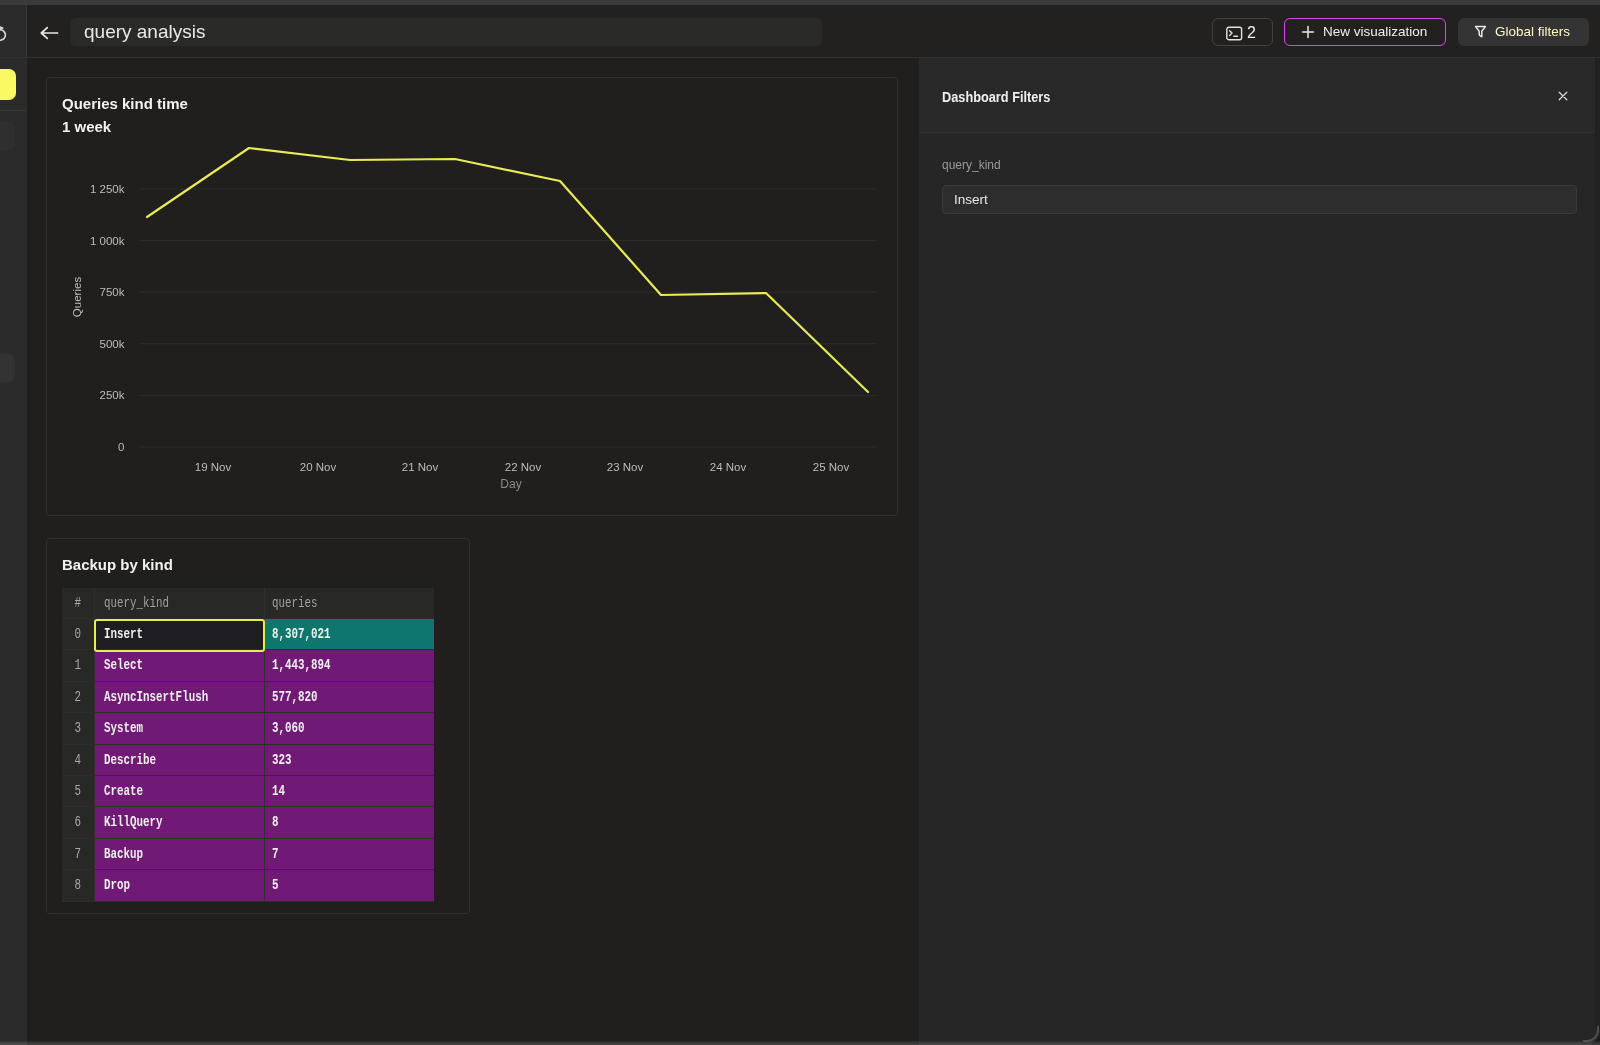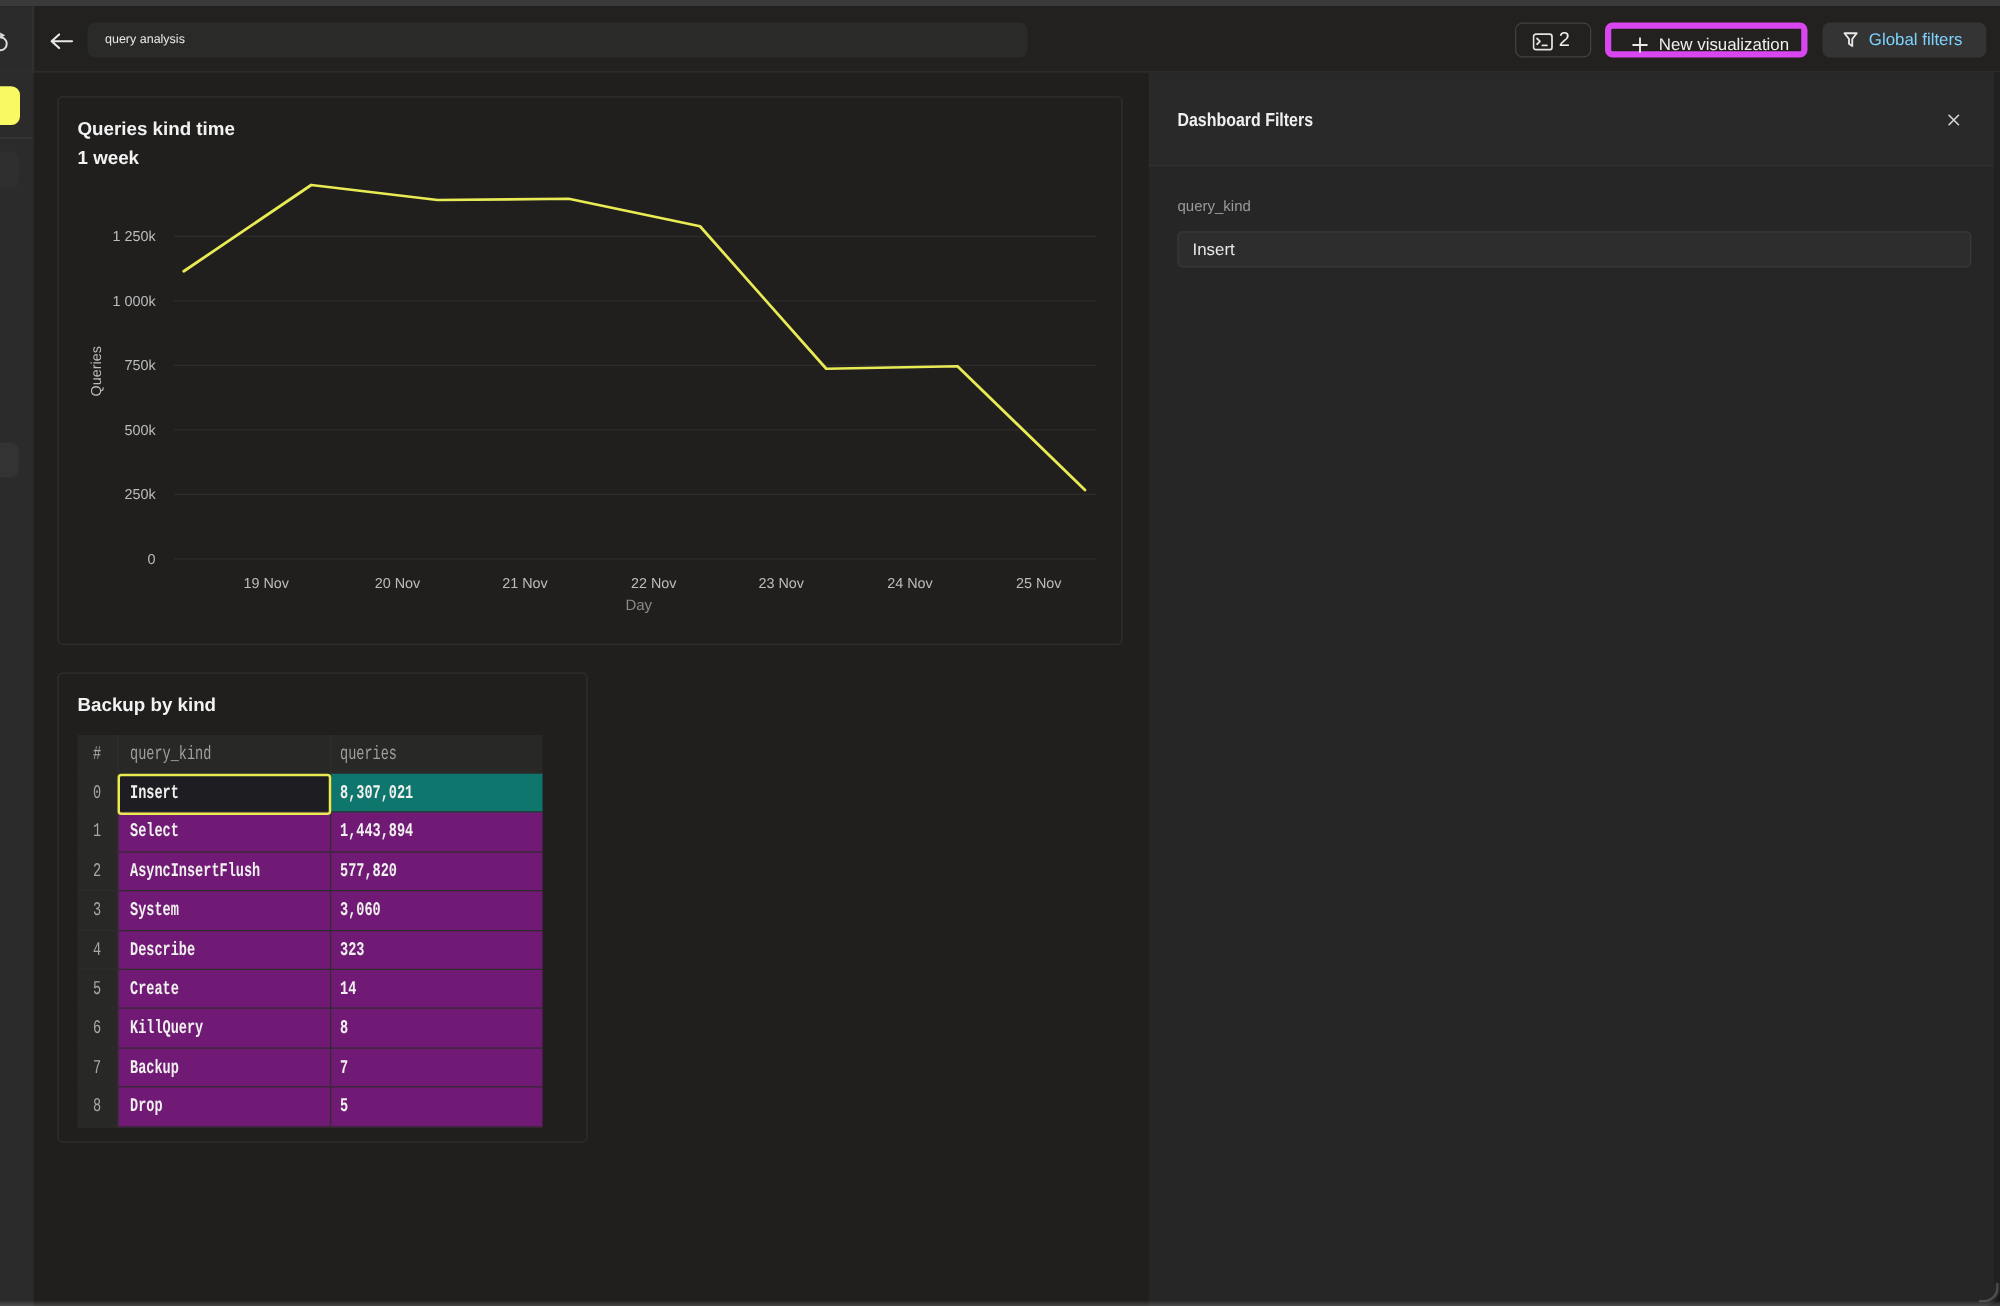--- a/index.html
+++ b/index.html
@@ -41,44 +41,44 @@
     <div class="abs" style="left:-12px;top:349px;width:27px;height:28px;border-radius:7px;background:#333334;"></div>
   </div>
 
   <div class="abs" style="left:0;top:57px;width:1600px;height:1px;background:#31312f;"></div>
   <div class="abs" style="left:26px;top:5px;width:1px;height:52px;background:#363636;"></div>
 
   <svg class="abs" style="left:37.5px;top:23.5px;" width="22" height="18" viewBox="0 0 22 18">
     <path d="M19.6 9 H3.3 M9.3 3.6 L3.3 9 L9.3 14.4" fill="none" stroke="#e8e8e8" stroke-width="1.7" stroke-linecap="round" stroke-linejoin="round"></path>
   </svg>
   <div class="abs" style="left:70px;top:18px;width:752px;height:28px;background:#2a2a29;border-radius:6px;">
-    <div class="abs" style="left:14px;top:0;height:28px;line-height:28px;font-size:10px;color:#e9e9e9;">query analysis</div>
+    <div class="abs" style="left:14px;top:0;height:28px;line-height:28px;font-size:19px;color:#e9e9e9;">query analysis</div>
   </div>
 
   <div class="abs" style="left:1212px;top:18px;width:61px;height:28px;border:1px solid #414140;border-radius:6px;">
     <svg class="abs" style="left:13px;top:6.5px;" width="17" height="15" viewBox="0 0 17 15">
       <rect x="0.8" y="1.3" width="14.8" height="12.4" rx="2" fill="none" stroke="#e2e2e2" stroke-width="1.4"></rect>
       <path d="M3.6 4.8 L6 7.1 L3.6 9.4" fill="none" stroke="#e2e2e2" stroke-width="1.4" stroke-linecap="round" stroke-linejoin="round"></path>
       <path d="M7.9 10.3 H11.5" fill="none" stroke="#e2e2e2" stroke-width="1.4" stroke-linecap="round"></path>
     </svg>
     <div class="abs" style="left:34px;top:0;height:27px;line-height:27px;font-size:16px;color:#efefef;">2</div>
   </div>
 
-  <div class="abs" style="left:1284px;top:18px;width:162px;height:28px;border:5px solid #d946ef;border-radius:6px;">
+  <div class="abs" style="left:1284px;top:18px;width:162px;height:28px;border:1px solid #d946ef;border-radius:6px;">
     <svg class="abs" style="left:16px;top:6px;" width="14" height="14" viewBox="0 0 14 14">
       <path d="M7 1.5 V12.5 M1.5 7 H12.5" fill="none" stroke="#e8e8e8" stroke-width="1.5" stroke-linecap="round"></path>
     </svg>
     <div class="abs" style="left:38px;top:0;height:26px;line-height:26px;font-size:13.5px;color:#efefef;">New visualization</div>
   </div>
 
   <div class="abs" style="left:1458px;top:18px;width:131px;height:28px;background:#343435;border-radius:6px;">
     <svg class="abs" style="left:16px;top:7px;" width="13" height="14" viewBox="0 0 13 14">
       <path d="M1.6 1.6 h9.8 l-3.6 4.6 v5.6 l-2.6 -1.8 v-3.8 z" fill="none" stroke="#e8e8e8" stroke-width="1.5" stroke-linejoin="round"></path>
     </svg>
-    <div class="abs" style="left:37px;top:0;height:28px;line-height:28px;font-size:13.5px;color:#7dd3fc;">Global filters</div>
+    <div class="abs" style="left:37px;top:0;height:28px;line-height:28px;font-size:13.5px;color:#fef9c3;">Global filters</div>
   </div>
 
   <div class="abs" style="left:1560px;top:1020px;width:40px;height:25px;background:#191919;"></div>
   <div class="abs" style="left:919px;top:58px;width:681px;height:987px;background:#262626;border-radius:0 0 14px 0;"></div>
   <div class="abs" style="left:919px;top:58px;width:681px;height:75px;background:#292929;border-bottom:1px solid #313131;"></div>
   <div class="abs" style="left:942px;top:88px;font-size:15px;font-weight:bold;color:#f0f0f0;transform:scaleX(0.85);transform-origin:0 50%;">Dashboard Filters</div>
   <svg class="abs" style="left:1556px;top:89px;" width="14" height="14" viewBox="0 0 14 14">
     <path d="M3.2 3.2 L10.8 10.8 M10.8 3.2 L3.2 10.8" fill="none" stroke="#d6d6d6" stroke-width="1.3" stroke-linecap="round"></path>
   </svg>
   <div class="abs" style="left:942px;top:158px;font-size:12px;color:#9a9a9a;">query_kind</div>

